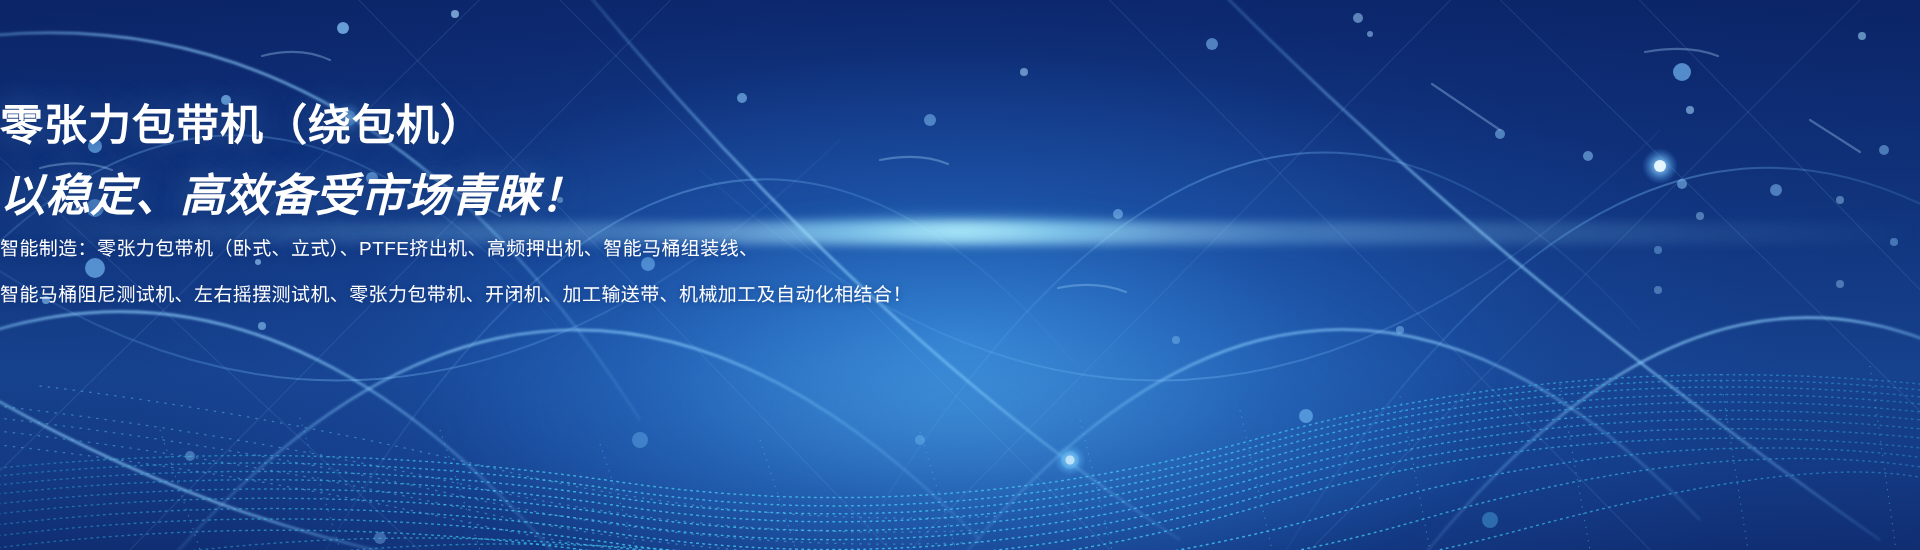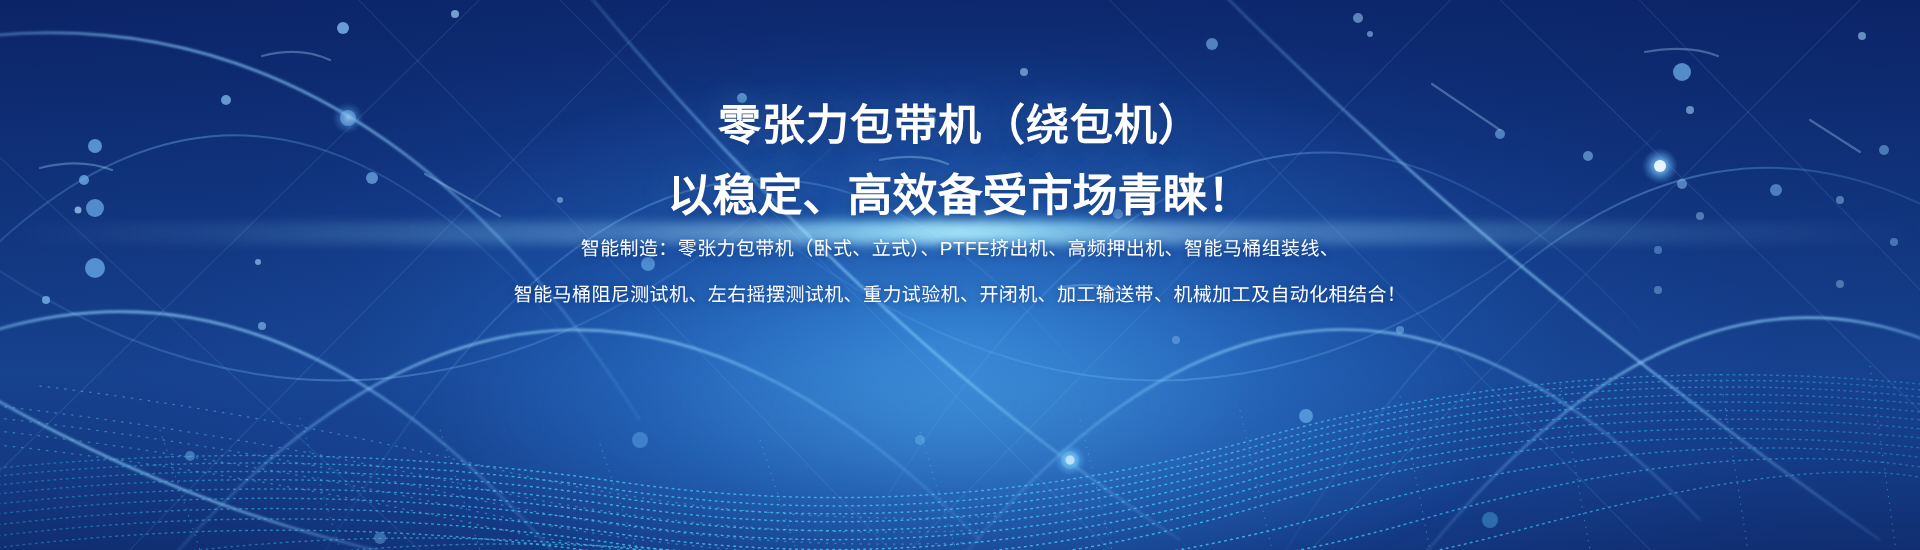--- a/index.html
+++ b/index.html
@@ -64,37 +64,37 @@
     background:radial-gradient(ellipse at center, rgba(95,190,245,0.40) 0%, rgba(60,150,225,0.18) 45%, rgba(30,90,190,0) 75%);
     filter:blur(30px);
     pointer-events:none;
   }
 
   .content {
     position:absolute;
     left:0; right:0; top:0;
     width:100%;
     z-index:40;
-    text-align:center;
     padding-top:104px;
   }
 
   .title-line {
     color:#ffffff;
     font-weight:bold;
     font-size:43px;
     line-height:1.0;
     letter-spacing:1px;
     text-shadow:0 2px 14px rgba(10,40,110,0.75), 0 0 28px rgba(120,200,255,0.35);
     white-space:nowrap;
   }
   .title-line.second {
     margin-top:26px;
     font-size:45px;
     letter-spacing:0px;
+    font-style:italic;
   }
 
   .subtitle-block { margin-top:17px; }
 
   .subtitle-line {
     color:#ffffff;
     font-size:19px;
     line-height:1.45;
     letter-spacing:0.4px;
     white-space:nowrap;
@@ -309,17 +309,17 @@
   <div class="glow-core"></div>
 
   <div class="content">
 
     <h1 class="title-line">零张力包带机（绕包机）</h1>
 
     <h1 class="title-line second">以稳定、高效备受市场青睐！</h1>
 
     <div class="subtitle-block">
       <p class="subtitle-line">智能制造：零张力包带机（卧式、立式）、PTFE挤出机、高频押出机、智能马桶组装线、</p>
-      <p class="subtitle-line">智能马桶阻尼测试机、左右摇摆测试机、重力试验机、开闭机、加工输送带、机械加工及自动化相结合！</p>
+      <p class="subtitle-line">智能马桶阻尼测试机、左右摇摆测试机、零张力包带机、开闭机、加工输送带、机械加工及自动化相结合！</p>
     </div>
 
   </div>
 </div>
 
 </body></html>

